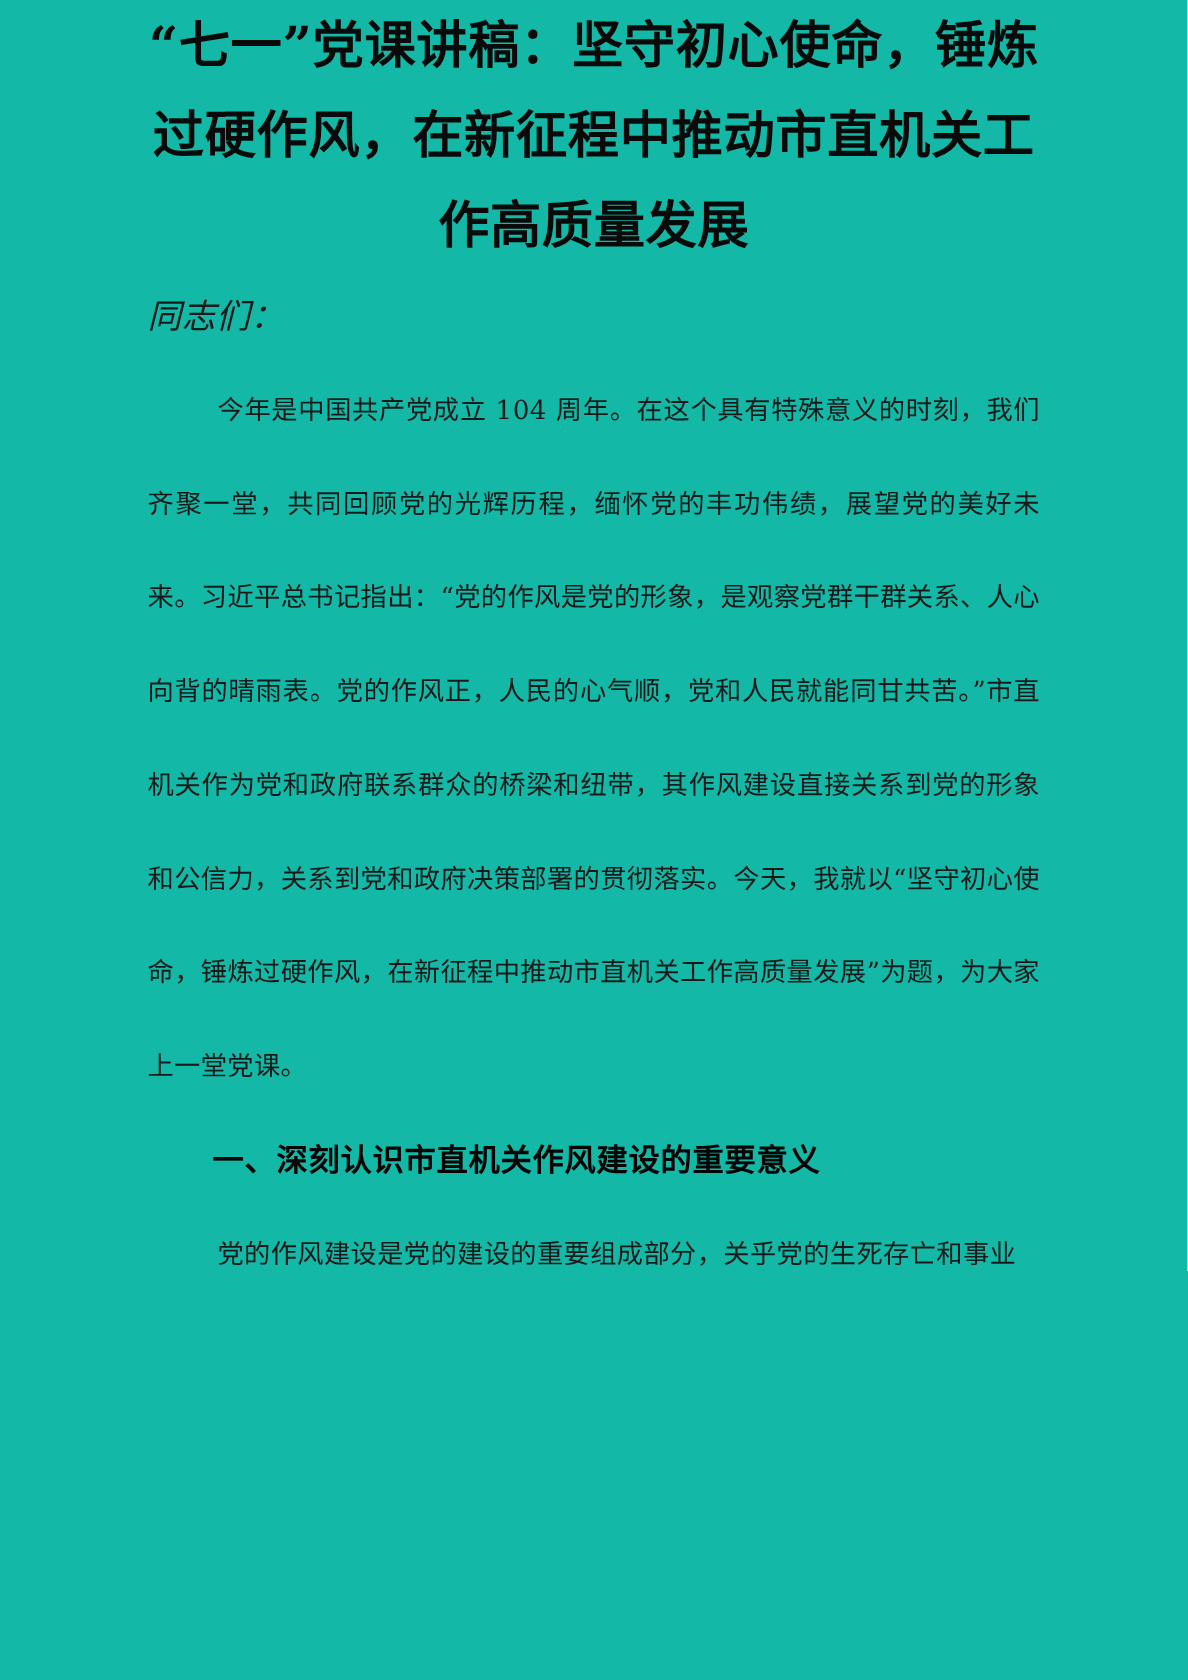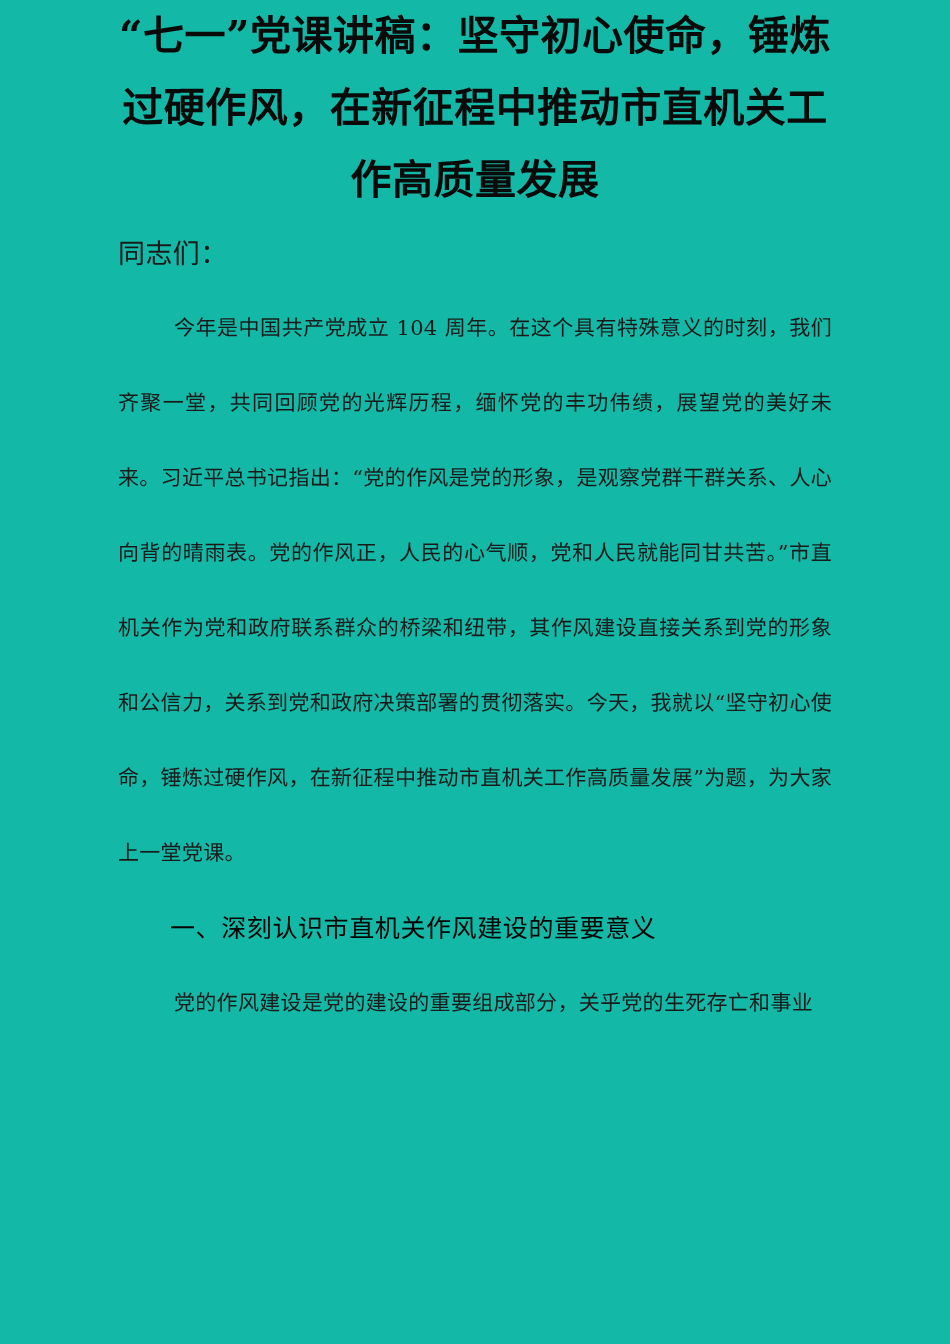--- a/index.html
+++ b/index.html
@@ -49,20 +49,21 @@
   
   .salutation {
     margin: 0;
     padding: 0;
     font-family: "DejaVu Serif", "Liberation Serif", serif;
     font-size: 27px;
     line-height: 75px;
     letter-spacing: 0.4px;
     text-align: left;
     color: #1a1a1a;
+    font-style: italic;
   }
 
   
   .para {
     margin: 0;
     padding: 0;
     font-family: "DejaVu Serif", "Liberation Serif", serif;
     font-size: 21px;
     line-height: 75px;
     letter-spacing: 0.3px;
@@ -71,21 +72,21 @@
     text-indent: 56px;
     color: #1a1a1a;
     word-break: break-all;
   }
 
   
   .section-heading {
     margin: 0;
     padding: 0;
     font-family: "DejaVu Sans", "Liberation Sans", sans-serif;
-    font-weight: 400;
+    font-weight: 700;
     font-size: 25px;
     line-height: 75px;
     letter-spacing: 0.6px;
     text-indent: 52px;
     text-align: left;
     color: #050505;
   }
 
   .spacer-top { height: 160px; }
 </style>

